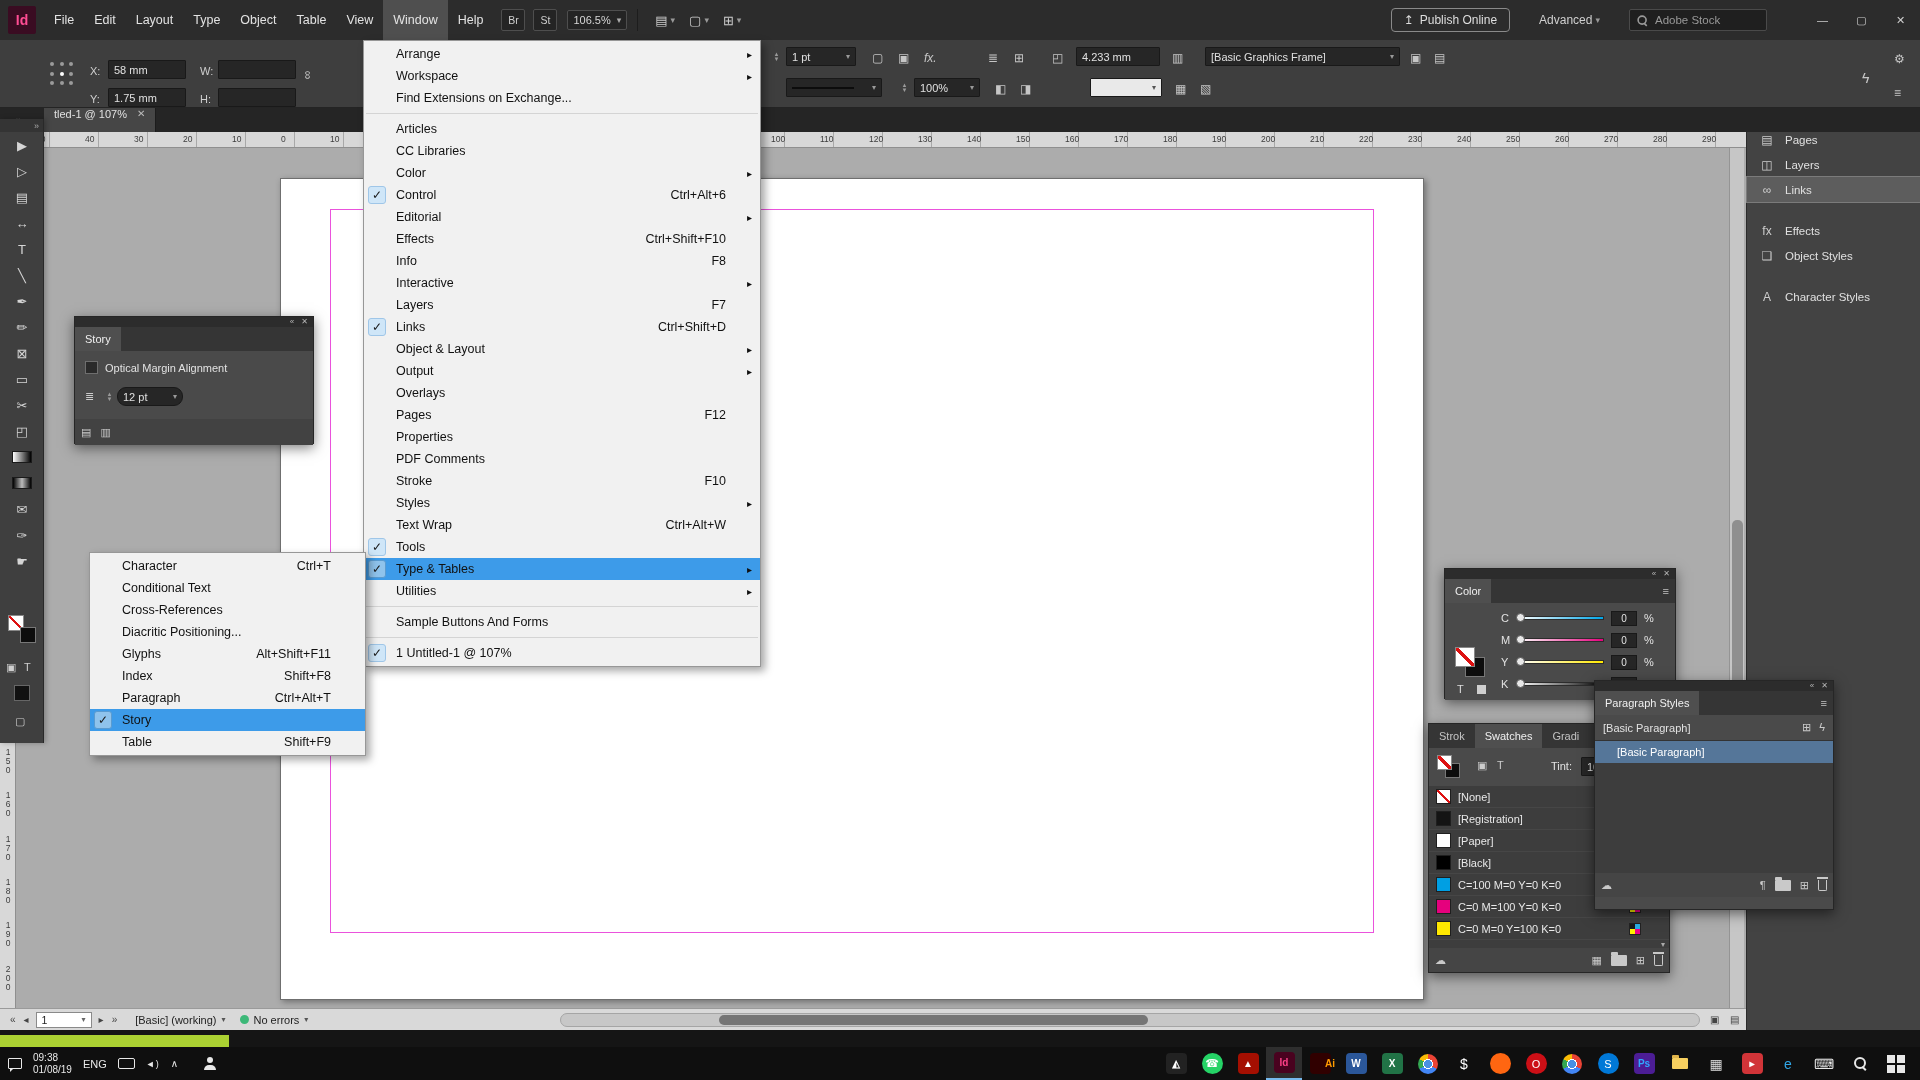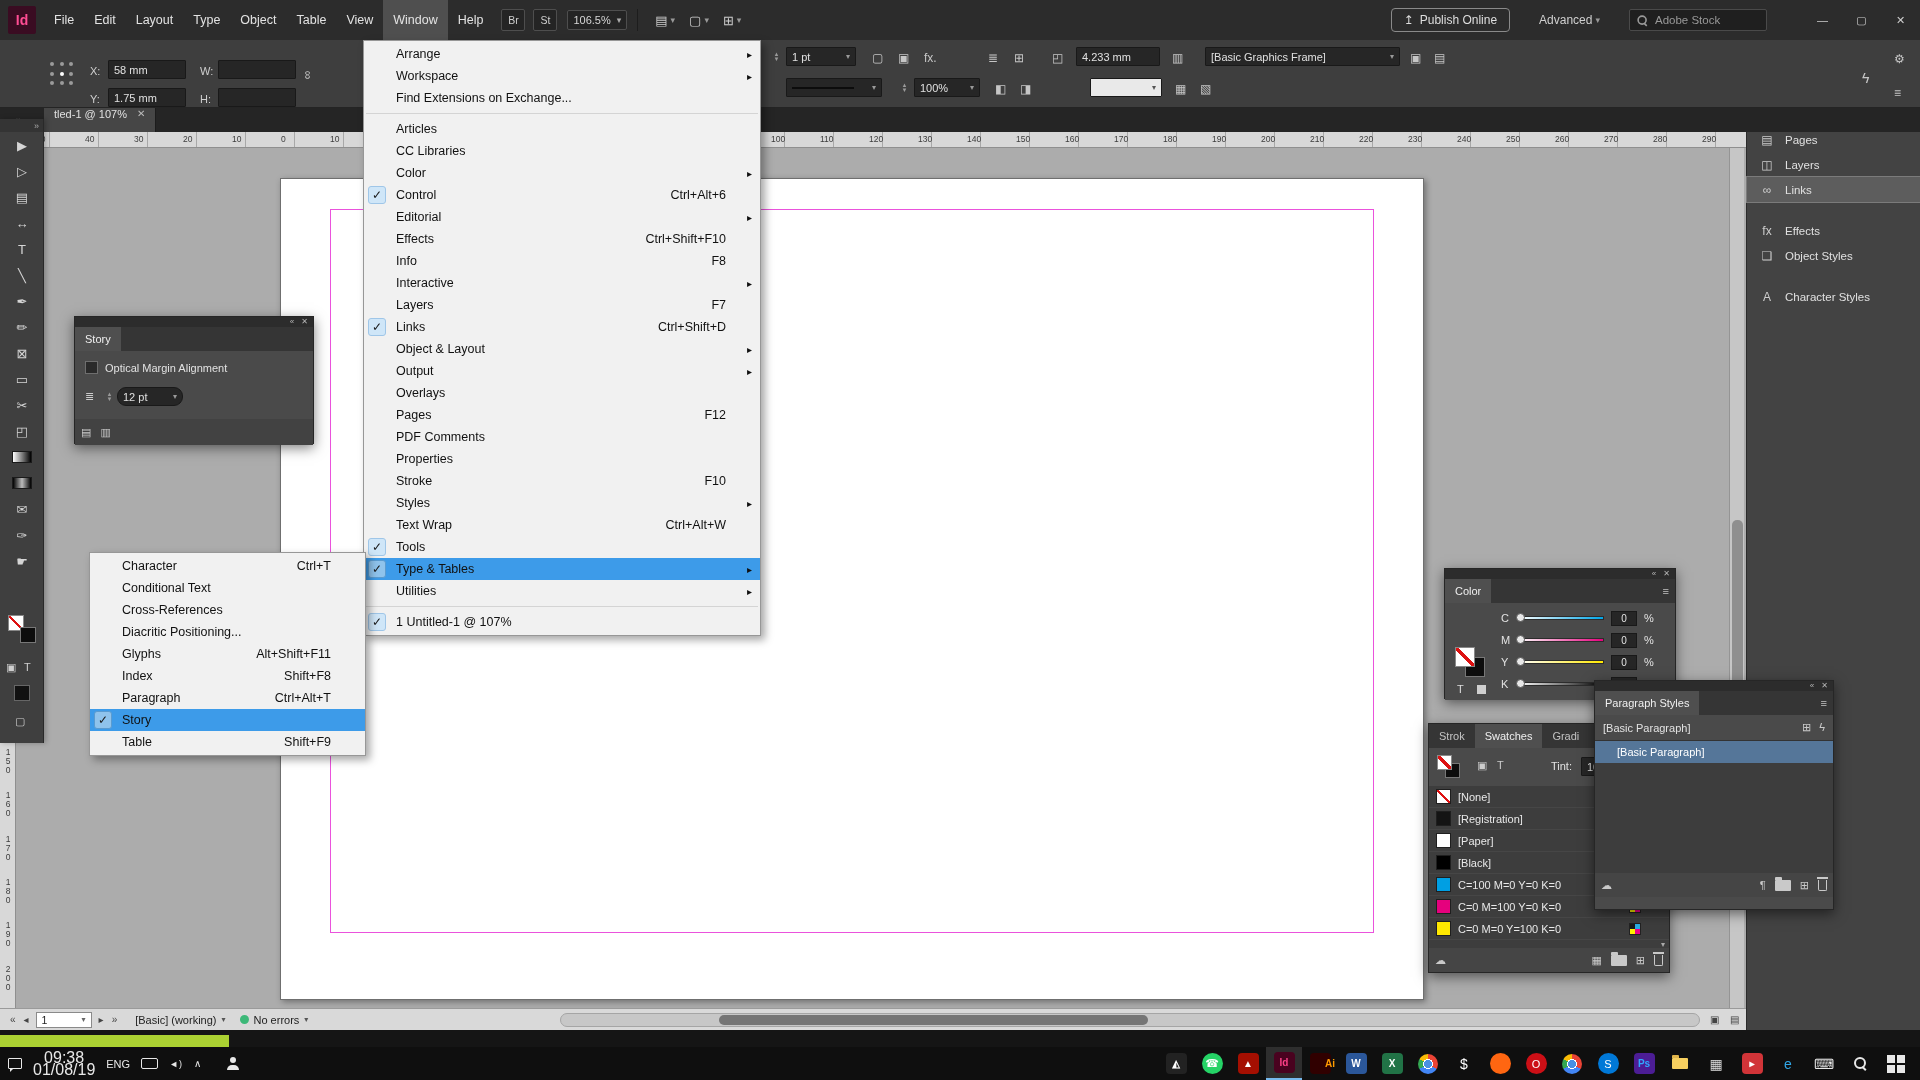--- a/index.html
+++ b/index.html
@@ -172,21 +172,21 @@
   .mi-short{margin-left:auto;padding-right:20px;}
   .mi-arrow{position:absolute;right:8px;font-size:10px;visibility:hidden;}
   .mi.has-sub .mi-arrow{visibility:visible;}
   .mi.sep{margin-bottom:9px;}
   .mi.sep::after{content:"";position:absolute;left:2px;right:2px;bottom:-5px;height:1px;background:#d4d4d4;}
 
   
   .greenstrip{left:0;top:1035px;width:229px;height:13px;z-index:40;}
   .taskbar{left:0;top:1047px;width:1920px;height:33px;background:#0f0f0f;display:flex;align-items:center;color:#e8e8e8;z-index:41;}
   .tray{display:flex;align-items:center;gap:11px;padding-left:8px;font-size:11px;}
-  .clock{display:flex;flex-direction:column;align-items:center;font-size:16px;line-height:12px;}
+  .clock{display:flex;flex-direction:column;font-size:10px;line-height:12px;}
   .acshape{position:relative;width:14px;height:11px;border:1.5px solid #e8e8e8;border-radius:1px;display:inline-block;}
   .acshape::after{content:"";position:absolute;left:1px;bottom:-4px;border-left:4px solid #e8e8e8;border-bottom:4px solid transparent;}
   .kbdshape{width:17px;height:11px;border:1.5px solid #e8e8e8;border-radius:2px;display:inline-block;}
   .spk{font-size:9px;letter-spacing:1px;}
   .personshape{position:relative;width:14px;height:13px;display:inline-block;margin-left:14px;}
   .personshape::before{content:"";position:absolute;left:4px;top:0;width:6px;height:6px;border-radius:50%;background:#e8e8e8;}
   .personshape::after{content:"";position:absolute;left:1px;bottom:0;width:12px;height:5px;border-radius:6px 6px 0 0;background:#e8e8e8;}
   .tb-apps{margin-left:auto;display:flex;align-items:center;padding-right:6px;}
   .tb-app{width:36px;height:33px;display:flex;align-items:center;justify-content:center;position:relative;}
   .tb-app[data-active]{background:#2e2e2e;border-bottom:2px solid #76b9ed;}
@@ -324,21 +324,21 @@
     <div class="stepper" style="left:772px;top:7px;">
         <span>▲</span>
         <span>▼</span>
       </div>
     <div class="fld" style="left:786px;top:7px;width:70px;">
         <span>1 pt</span>
         <span class="car">▾</span>
       </div>
     <span class="cp-ic" style="left:872px;top:11px;">▢</span>
     <span class="cp-ic" style="left:898px;top:11px;">▣</span>
-    <span class="cp-ic" style="left:924px;top:11px;">fx.</span>
+    <span class="cp-ic" style="left:924px;top:11px;font-style:italic;">fx.</span>
     <span class="cp-ic" style="left:988px;top:11px;">≣</span>
     <span class="cp-ic" style="left:1014px;top:11px;">⊞</span>
     <span class="cp-ic" style="left:1052px;top:11px;">◰</span>
     <div class="fld" style="left:1076px;top:7px;width:84px;">
         <span>4.233 mm</span>
       </div>
     <span class="cp-ic" style="left:1172px;top:11px;">▥</span>
     <div class="fld" style="left:1205px;top:7px;width:195px;">
         <span>[Basic Graphics Frame]</span>
         <span class="car">▾</span>
@@ -982,28 +982,28 @@
 
       <div class="mi">
 
         <span class="mi-label">Pages</span>
         <span class="mi-short">F12</span>
 
       </div>
 
       <div class="mi">
 
+        <span class="mi-label">Properties</span>
+        <span class="mi-short"></span>
+
+      </div>
+
+      <div class="mi">
+
         <span class="mi-label">PDF Comments</span>
-        <span class="mi-short"></span>
-
-      </div>
-
-      <div class="mi">
-
-        <span class="mi-label">Properties</span>
         <span class="mi-short"></span>
 
       </div>
 
       <div class="mi">
 
         <span class="mi-label">Stroke</span>
         <span class="mi-short">F10</span>
 
       </div>
@@ -1036,20 +1036,26 @@
         <span class="mi-arrow">▸</span>
       </div>
 
       <div class="mi sep has-sub">
 
         <span class="mi-label">Utilities</span>
         <span class="mi-short"></span>
         <span class="mi-arrow">▸</span>
       </div>
 
+      <div class="mi sep">
+
+        <span class="mi-label">Sample Buttons And Forms</span>
+        <span class="mi-short"></span>
+
+      </div>
 
       <div class="mi checked">
         <span class="mi-check">✓</span>
         <span class="mi-label">1 Untitled-1 @ 107%</span>
         <span class="mi-short"></span>
 
       </div>
     </div>
 
   <div class="menu" style="left:89px;top:552px;width:277px;z-index:31;">

